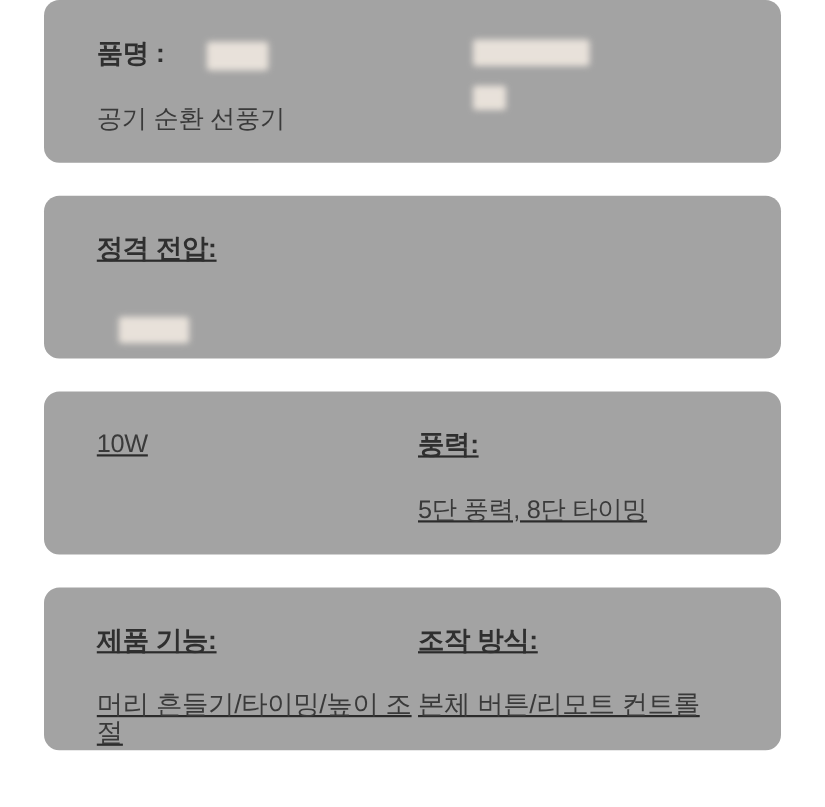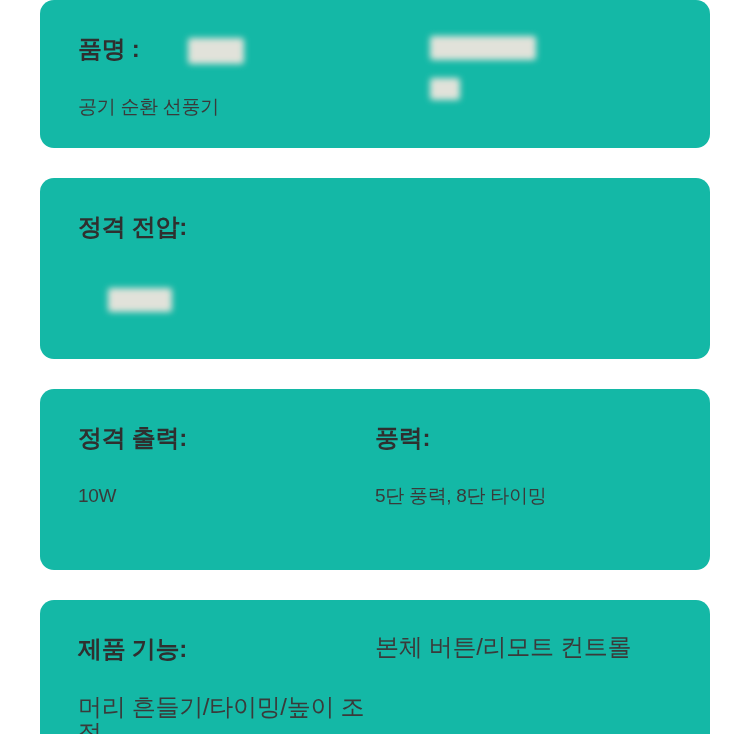--- a/index.html
+++ b/index.html
@@ -16,53 +16,54 @@
   }
   .sheet {
     width: 750px;
     height: 734px;
     position: relative;
     background: #ffffff;
     box-sizing: border-box;
     padding: 0 40px;
   }
   .spec-card {
-    background: #14b8a6;
+    background: #a3a3a3;
     border-radius: 14px;
     box-sizing: border-box;
-    padding: 34px 38px 30px 38px;
+    padding: 34px 38px 30px 48px;
     margin-bottom: 30px;
     position: relative;
   }
   .spec-card.single {
     height: 148px;
   }
   .spec-card.pair {
-    height: 181px;
+    height: 148px;
+    text-decoration: underline;
   }
   .cols {
     display: flex;
     flex-direction: row;
   }
   .col {
     width: 50%;
     box-sizing: border-box;
   }
   .label {
     font-size: 24px;
     font-weight: bold;
     color: #2f2f2f;
     letter-spacing: -0.3px;
     line-height: 30px;
     margin: 0 0 30px 0;
     display: block;
     position: relative;
   }
   .value {
-    font-size: 19px;
+    font-size: 23px;
     font-weight: normal;
     color: #3a3a3a;
     letter-spacing: -0.3px;
     line-height: 26px;
     display: block;
     margin: 0;
     position: relative;
   }
   .value.small {
     font-size: 24px;
@@ -109,36 +110,36 @@
         <span class="label">정격 전압:</span>
       </div>
       <div class="col">
       </div>
     </div>
   </div>
 
   <div class="spec-card pair">
     <div class="cols">
       <div class="col">
-        <span class="label">정격 출력:</span>
         <span class="value">10W</span>
       </div>
       <div class="col">
         <span class="label">풍력:</span>
         <span class="value">5단 풍력, 8단 타이밍</span>
       </div>
     </div>
   </div>
 
   <div class="spec-card pair">
     <div class="cols">
       <div class="col">
         <span class="label">제품 기능:</span>
         <span class="value small">머리 흔들기/타이밍/높이 조절</span>
       </div>
       <div class="col">
+        <span class="label">조작 방식:</span>
         <span class="value small">본체 버튼/리모트 컨트롤</span>
       </div>
     </div>
   </div>
 
   <div class="spacer-bottom"></div>
 </div>
 
 </body></html>

